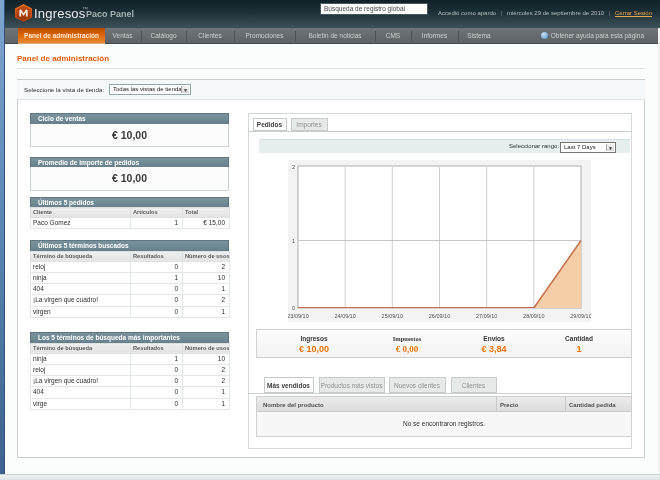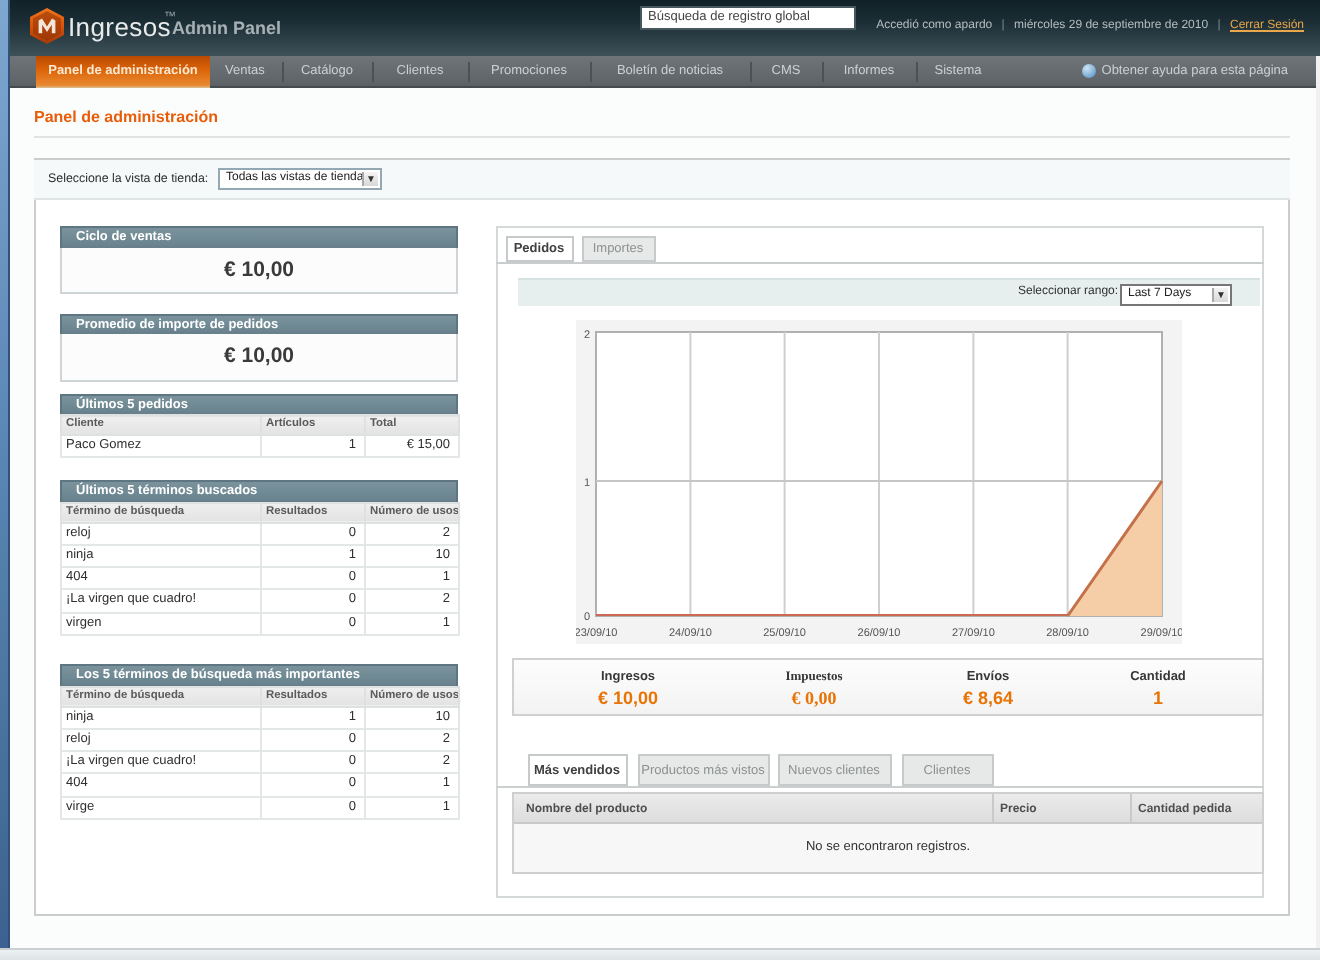--- a/index.html
+++ b/index.html
@@ -92,21 +92,21 @@
           <stop offset="0.5" stop-color="#d9530b"></stop>
           <stop offset="1" stop-color="#a33a06"></stop>
     </linearGradient>
       </defs>
     <polygon points="8.5,0 17,4.5 17,13.5 8.5,18 0,13.5 0,4.5" fill="url(#lg)"></polygon>
     <polygon points="8.5,1.6 15.5,5.3 15.5,12.7 8.5,16.4 1.5,12.7 1.5,5.3" fill="#8e3305" opacity="0.55"></polygon>
     <path d="M4.3 12.6 L4.3 6.2 L6 5.3 L8.5 9.3 L11 5.3 L12.7 6.2 L12.7 12.6 L10.9 12.6 L10.9 8.4 L8.5 12 L6.1 8.4 L6.1 12.6 Z" fill="#f3e6d8"></path>
   </svg>
   <div class="abs" id="mage">Ingresos</div>
     <div class="abs" id="tm">™</div>
-  <div class="abs" id="adminpanel">Admin Panel</div>
+  <div class="abs" id="adminpanel">Paco Panel</div>
   <div class="abs" id="search">Búsqueda de registro global</div>
   <div class="abs" id="hdrright">Accedió como apardo <span class="sep">|</span> miércoles 29 de septiembre de 2010 <span class="sep">|</span> <a>Cerrar Sesión</a></div>
 </div>
 
 <div class="abs" id="nav">
   <div class="abs" id="activetab">Panel de administración</div>
   <div class="navitem" style="left:99px;width:37px;">Ventas</div>
   <div class="navsep" style="left:136px;"></div>
   <div class="navitem" style="left:136px;width:45px;">Catálogo</div>
   <div class="navsep" style="left:181px;"></div>
@@ -271,21 +271,21 @@
   <div class="stat" style="left:57px;">
       <div class="lab">Ingresos</div>
       <div class="val">€ 10,00</div>
     </div>
   <div class="stat" style="left:150px;font-family:Liberation Serif, serif;">
       <div class="lab">Impuestos</div>
       <div class="val">€ 0,00</div>
     </div>
   <div class="stat" style="left:237px;">
       <div class="lab">Envíos</div>
-      <div class="val">€ 8,64</div>
+      <div class="val">€ 3,84</div>
     </div>
   <div class="stat" style="left:322px;">
       <div class="lab">Cantidad</div>
       <div class="val">1</div>
     </div>
 </div>
 
 <div class="abs" id="tabline2"></div>
 <div class="tab active" style="left:263.5px;top:377px;width:50px;height:15.5px;line-height:15px;">Más vendidos</div>
 <div class="tab gray" style="left:318.5px;top:377px;width:66px;height:15.5px;line-height:15px;">Productos más vistos</div>

